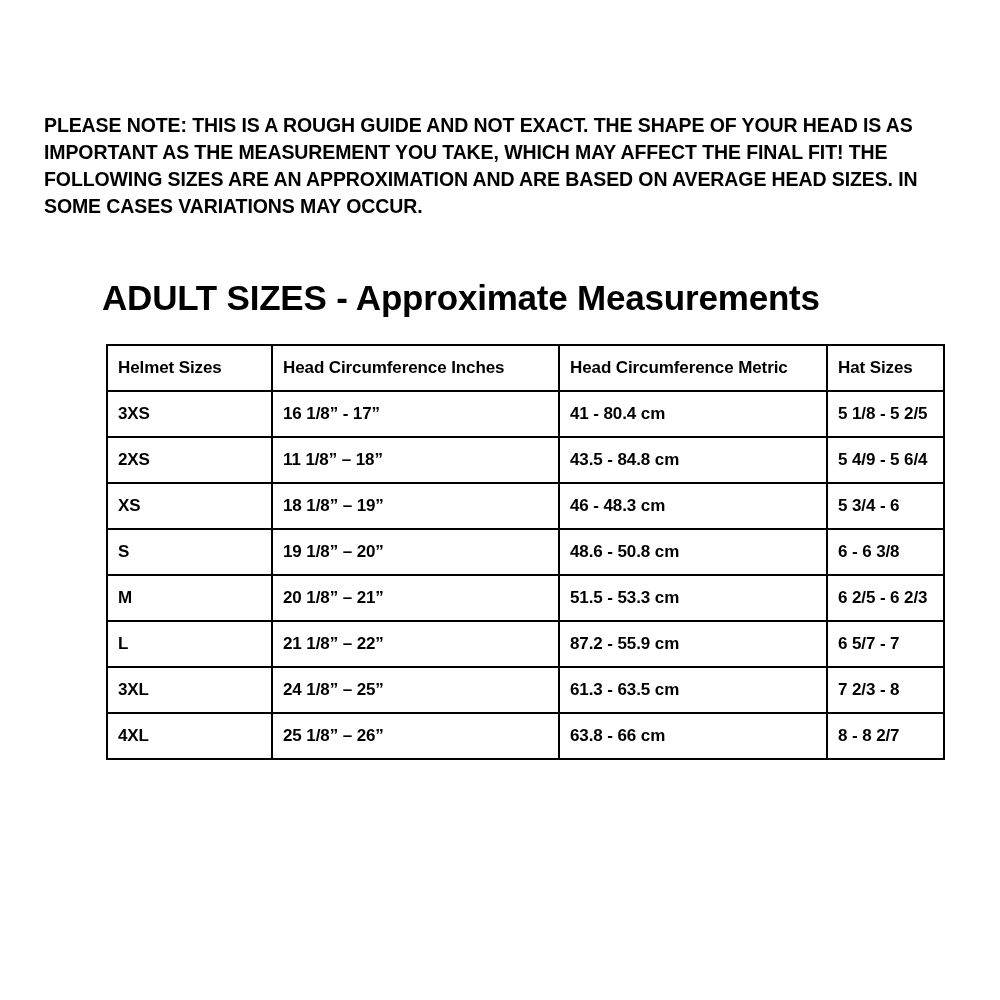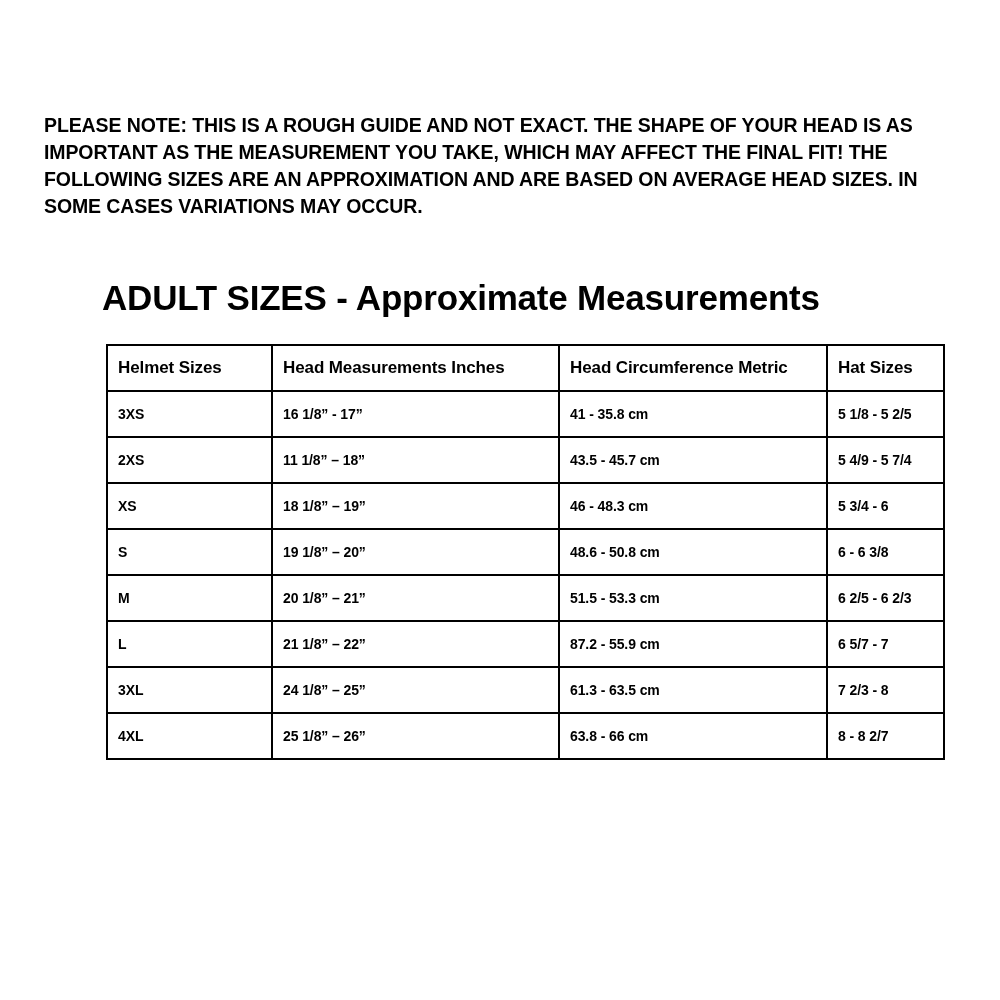--- a/index.html
+++ b/index.html
@@ -48,21 +48,21 @@
   }
   table.size-table {
     border-collapse: collapse;
     width: 100%;
     table-layout: fixed;
   }
   table.size-table th,
   table.size-table td {
     border: 2px solid #000000;
     padding: 9px 0 9px 10px;
-    font-size: 14px;
+    font-size: 17px;
     font-weight: 600;
     text-align: left;
     height: 26px;
     vertical-align: middle;
     letter-spacing: -0.1px;
   }
   table.size-table thead th {
     font-size: 17px;
     font-weight: 700;
     border-radius: 19px;
@@ -90,37 +90,37 @@
     <table class="size-table">
       <colgroup>
         <col class="c1">
           <col class="c2">
           <col class="c3">
           <col class="c4">
       </colgroup>
       <thead>
         <tr>
           <th>Helmet Sizes</th>
-          <th>Head Measurements Inches</th>
+          <th>Head Circumference Inches</th>
           <th>Head Circumference Metric</th>
           <th>Hat Sizes</th>
         </tr>
       </thead>
       <tbody>
         <tr>
           <td>3XS</td>
           <td>16 1/8” - 17”</td>
-          <td class="bold-cell">41 - 35.8 cm</td>
+          <td class="bold-cell">41 - 80.4 cm</td>
           <td>5 1/8 - 5 2/5</td>
         </tr>
         <tr>
           <td>2XS</td>
           <td>11 1/8” – 18”</td>
-          <td>43.5 - 45.7 cm</td>
-          <td>5 4/9 - 5 7/4</td>
+          <td>43.5 - 84.8 cm</td>
+          <td>5 4/9 - 5 6/4</td>
         </tr>
         <tr>
           <td>XS</td>
           <td>18 1/8” – 19”</td>
           <td>46 - 48.3 cm</td>
           <td>5 3/4 - 6</td>
         </tr>
         <tr>
           <td>S</td>
           <td>19 1/8” – 20”</td>

